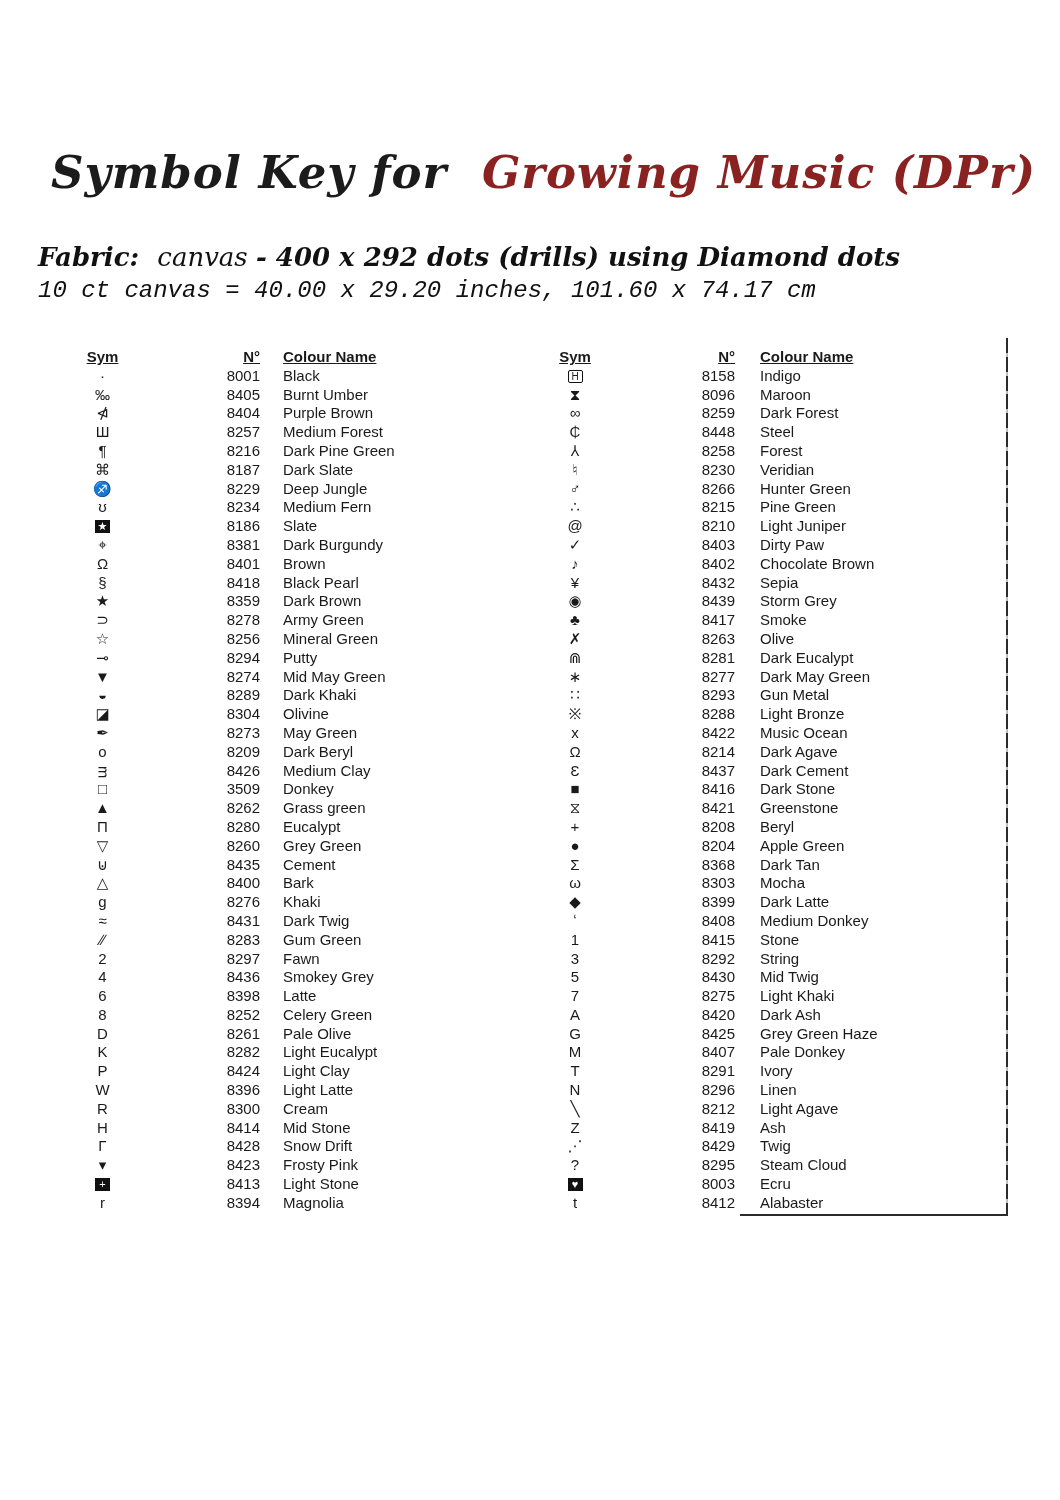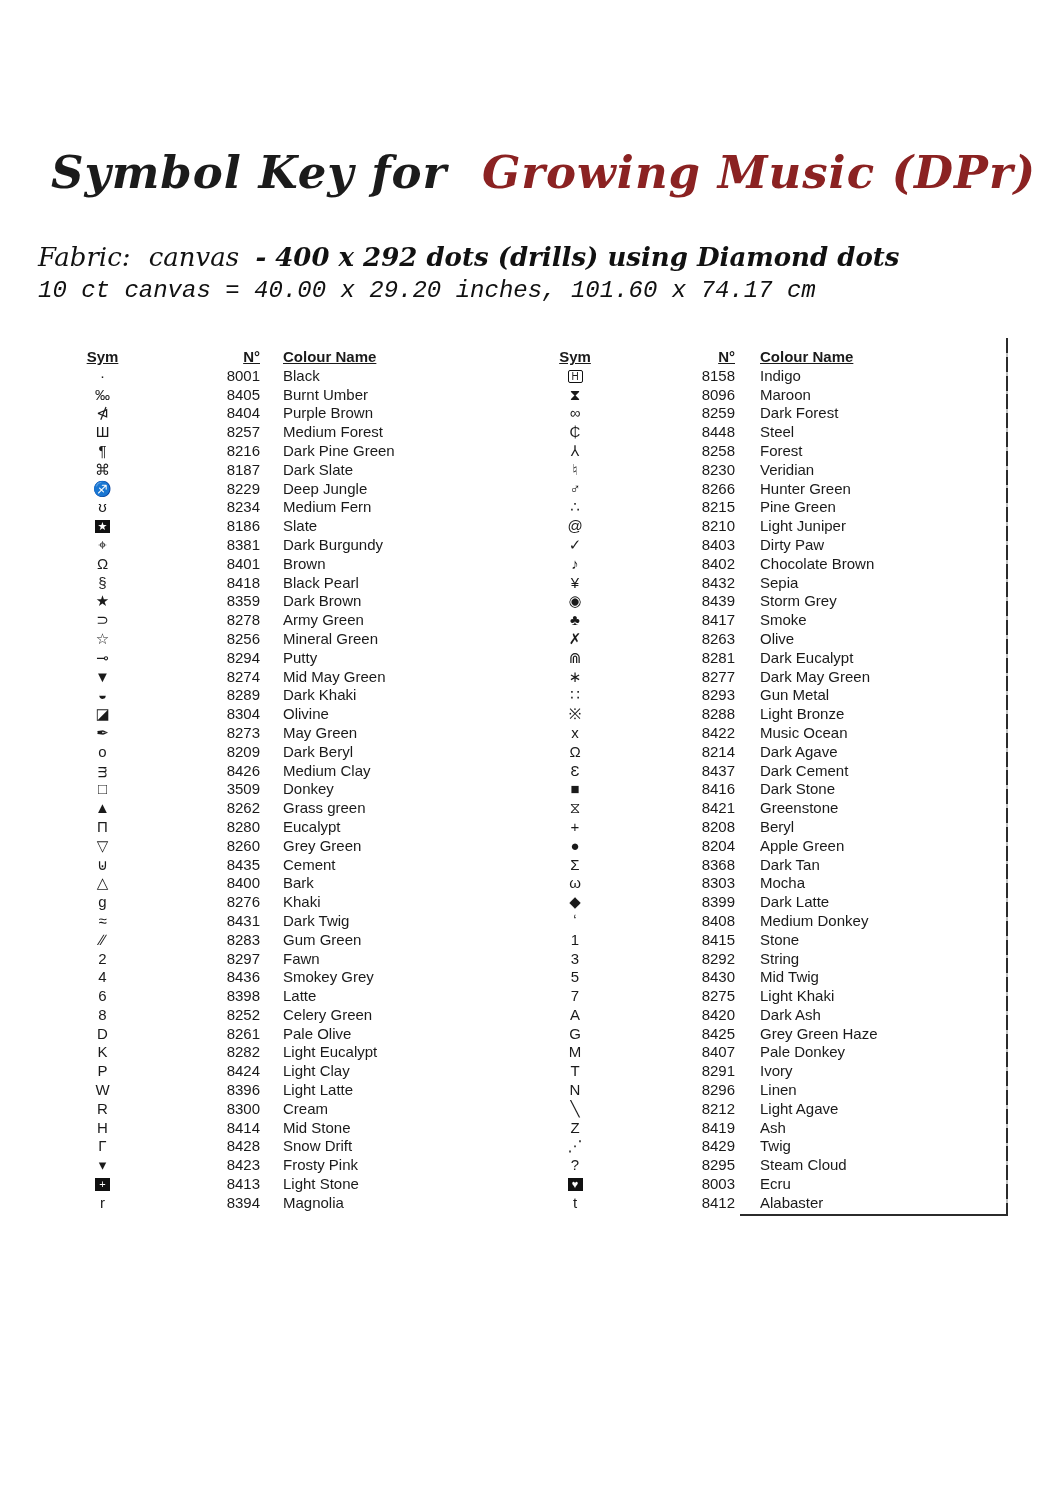--- a/index.html
+++ b/index.html
@@ -23,23 +23,23 @@
   }
   #title .t-prefix{color:#1b1b1b;}
   #title .t-name{margin-left:18px;}
   
   #fabric{
     position:absolute;left:38px;top:240px;width:980px;
     font-family:"DejaVu Serif", serif;
     font-style:italic;
     font-size:26px;line-height:34px;color:#111;
   }
-  #fabric .f-label{font-weight:normal;}
+  #fabric .f-label{font-weight:bold;}
   #fabric .f-material{font-weight:normal;margin-left:10px;}
-  #fabric .f-dots{font-weight:bold;margin-left:8px;text-align:right;}
+  #fabric .f-dots{font-weight:bold;text-align:right;}
   #fabric .f-size{font-weight:normal;font-size:24px;font-family:Liberation Mono, monospace;}
   
   .symtable{position:absolute;top:348px;}
   #table-left{left:60px;width:470px;}
   #table-right{left:540px;width:467px;}
   .trow,.thead{display:flex;height:18.8px;line-height:18.8px;font-size:15px;}
   .thead{font-weight:bold;}
   .thead span{text-decoration:underline;}
   .c-sym{width:85px;text-align:center;flex:0 0 auto;}
   #table-right .c-sym{width:70px;}

